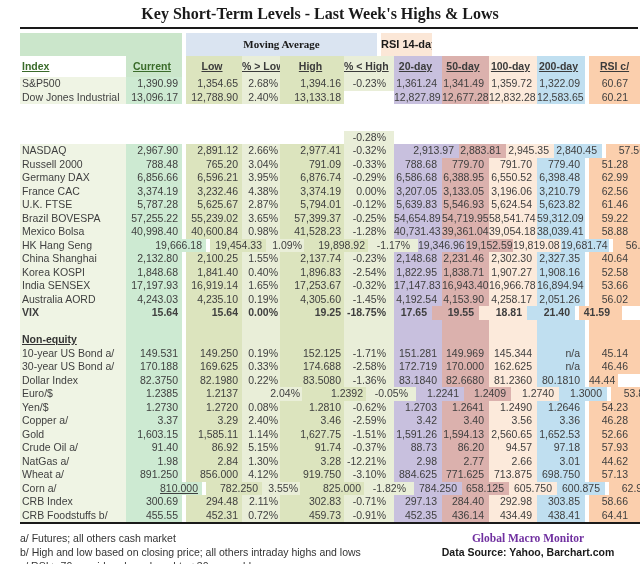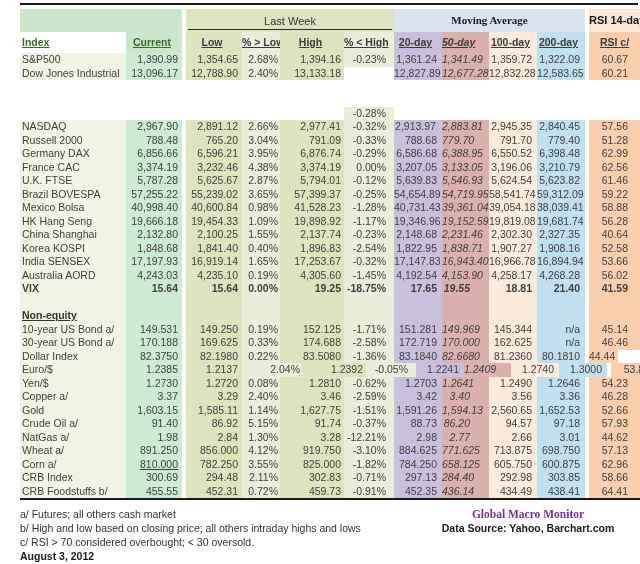--- a/index.html
+++ b/index.html
@@ -23,50 +23,48 @@
   .hdr .h-current{color:var(--hdr-green);}
   .hdr .c:not(.h-name){text-align:center;}
   
   .c-name{background:var(--name-bg);text-align:left;padding-left:2px;}
   .c-current{background:var(--mint);text-align:right;padding-right:4px;}
   .c-low{background:var(--olive);text-align:right;padding-right:4px;}
   .c-pct{background:var(--olive-lt);text-align:right;padding-right:2px;}
   .c-high{background:var(--olive);text-align:right;padding-right:3px;}
   .c-pct2{background:var(--olive-lt);text-align:right;padding-right:8px;}
   .c-d20{background:var(--purple);text-align:right;padding-right:5px;}
-  .c-d50{background:var(--rose);text-align:right;padding-right:19px;font-style:italic;}
+  .c-d50{background:var(--rose);text-align:right;padding-right:5px;}
   .c-d100{background:var(--peach);text-align:right;padding-right:5px;}
   .c-d200{background:var(--blue);text-align:right;padding-right:5px;}
   .c-rsi{background:var(--rsiorange);text-align:right;padding-right:12px;}
   .hdr .c-current{background:var(--leftband);}
   .gap{background:#fff;}
   .bold-row .c{font-weight:bold;}
   .sec-label{font-weight:bold;text-decoration:underline;color:#333;}
   
   .footer{display:flex;margin:7px 0 0 20px;width:618px;}
   .footnotes{flex:1 1 auto;font-size:10.5px;line-height:14px;color:#333;}
   .foot-date{font-weight:bold;color:#1a1a1a;}
   .credits{flex:0 0 220px;text-align:center;line-height:14px;}
   .brand{font-family:"Liberation Serif",serif;font-weight:bold;font-size:11.5px;color:var(--brand);}
   .dsource{font-weight:bold;font-size:10.5px;color:#1a1a1a;}
 </style>
 </head>
 <body>
 
 <div class="page">
+  <div class="title">Key Short-Term Levels -  Last Week's Highs &amp; Lows</div>
   <div class="title-rule"></div>
 
   <div class="tbl">
 
     <div class="r band">
       <div class="c band-left" style="width:162px"></div>
       <div class="c gap" style="width:4px"></div>
-      <div class="c band-lw" style="width:208px">
-        <div class="lbl">Last Week</div>
-      </div>
       <div class="c band-ma" style="width:191px">Moving Average</div>
       <div class="c gap" style="width:4px"></div>
       <div class="c band-rsi" style="width:51px">RSI 14-day</div>
     </div>
 
     <div class="r hdr">
       <div class="c h-name" style="width:106px">Index</div>
       <div class="c h-current c-current" style="width:56px">Current</div>
       <div class="c gap" style="width:4px"></div>
       <div class="c c-low" style="width:56px">Low</div>
@@ -113,21 +111,21 @@
           <div class="c c-rsi" style="width: 51px;">60.21</div>
         </div>
         <div class="r">
           <div class="c c-name" style="width: 106px;">NASDAQ</div>
           <div class="c c-current" style="width: 56px;">2,967.90</div>
           <div class="c gap" style="width: 4px;"></div>
           <div class="c c-low" style="width: 56px;">2,891.12</div>
           <div class="c c-pct" style="width: 38px;">2.66%</div>
           <div class="c c-high" style="width: 64px;">2,977.41</div>
           <div class="c c-pct2" style="width: 50px;">-0.32%</div>
-          <div class="c c-d20" style="width: 48px; text-align: center;">2,913.97</div>
+          <div class="c c-d20" style="width: 65px;">2,913.97</div>
           <div class="c c-d50" style="width: 47px;">2,883.81</div>
           <div class="c c-d100" style="width: 48px;">2,945.35</div>
           <div class="c c-d200" style="width: 48px;">2,840.45</div>
           <div class="c gap" style="width: 4px;"></div>
           <div class="c c-rsi" style="width: 51px;">57.56</div>
         </div>
         <div class="r">
           <div class="c c-name" style="width: 106px;">Russell 2000</div>
           <div class="c c-current" style="width: 56px;">788.48</div>
           <div class="c gap" style="width: 4px;"></div>
@@ -212,21 +210,21 @@
           <div class="c c-pct2" style="width: 50px;">-1.28%</div>
           <div class="c c-d20" style="width: 48px;">40,731.43</div>
           <div class="c c-d50" style="width: 47px;">39,361.04</div>
           <div class="c c-d100" style="width: 48px;">39,054.18</div>
           <div class="c c-d200" style="width: 48px;">38,039.41</div>
           <div class="c gap" style="width: 4px;"></div>
           <div class="c c-rsi" style="width: 51px;">58.88</div>
         </div>
         <div class="r">
           <div class="c c-name" style="width: 106px;">HK  Hang Seng</div>
-          <div class="c c-current" style="width: 56px;">19,666.18</div>
+          <div class="c c-current" style="width: 80px;">19,666.18</div>
           <div class="c gap" style="width: 4px;"></div>
           <div class="c c-low" style="width: 56px;">19,454.33</div>
           <div class="c c-pct" style="width: 38px;">1.09%</div>
           <div class="c c-high" style="width: 64px;">19,898.92</div>
           <div class="c c-pct2" style="width: 50px;">-1.17%</div>
           <div class="c c-d20" style="width: 48px;">19,346.96</div>
           <div class="c c-d50" style="width: 47px;">19,152.59</div>
           <div class="c c-d100" style="width: 48px;">19,819.08</div>
           <div class="c c-d200" style="width: 48px;">19,681.74</div>
           <div class="c gap" style="width: 4px;"></div>
@@ -281,38 +279,38 @@
           <div class="c c-name" style="width: 106px;">Australia AORD</div>
           <div class="c c-current" style="width: 56px;">4,243.03</div>
           <div class="c gap" style="width: 4px;"></div>
           <div class="c c-low" style="width: 56px;">4,235.10</div>
           <div class="c c-pct" style="width: 38px;">0.19%</div>
           <div class="c c-high" style="width: 64px;">4,305.60</div>
           <div class="c c-pct2" style="width: 50px;">-1.45%</div>
           <div class="c c-d20" style="width: 48px;">4,192.54</div>
           <div class="c c-d50" style="width: 47px;">4,153.90</div>
           <div class="c c-d100" style="width: 48px;">4,258.17</div>
-          <div class="c c-d200" style="width: 48px;">4,268.28</div>
+          <div class="c c-d200" style="width: 48px;">2,051.26</div>
           <div class="c gap" style="width: 4px;"></div>
           <div class="c c-rsi" style="width: 51px;">56.02</div>
         </div>
         <div class="r bold-row">
           <div class="c c-name" style="width: 106px;">VIX</div>
           <div class="c c-current" style="width: 56px;">15.64</div>
           <div class="c gap" style="width: 4px;"></div>
           <div class="c c-low" style="width: 56px;">15.64</div>
           <div class="c c-pct" style="width: 38px;">0.00%</div>
           <div class="c c-high" style="width: 64px;">19.25</div>
           <div class="c c-pct2" style="width: 50px;">-18.75%</div>
-          <div class="c c-d20" style="width: 48px;">17.65</div>
+          <div class="c c-d20" style="width: 38px;">17.65</div>
           <div class="c c-d50" style="width: 47px;">19.55</div>
           <div class="c c-d100" style="width: 48px;">18.81</div>
           <div class="c c-d200" style="width: 48px;">21.40</div>
           <div class="c gap" style="width: 4px;"></div>
-          <div class="c c-rsi" style="width: 51px;">41.59</div>
+          <div class="c c-rsi" style="width: 43px;">41.59</div>
         </div>
         <div class="r">
           <div class="c c-name" style="width: 106px;"></div>
           <div class="c c-current" style="width: 56px;"></div>
           <div class="c gap" style="width: 4px;"></div>
           <div class="c c-low" style="width: 56px;"></div>
           <div class="c c-pct" style="width: 38px;"></div>
           <div class="c c-high" style="width: 64px;"></div>
           <div class="c c-pct2" style="width: 50px;"></div>
           <div class="c c-d20" style="width: 48px;"></div>
@@ -482,21 +480,21 @@
           <div class="c c-pct2" style="width: 50px;">-3.10%</div>
           <div class="c c-d20" style="width: 48px;">884.625</div>
           <div class="c c-d50" style="width: 47px;">771.625</div>
           <div class="c c-d100" style="width: 48px;">713.875</div>
           <div class="c c-d200" style="width: 48px;">698.750</div>
           <div class="c gap" style="width: 4px;"></div>
           <div class="c c-rsi" style="width: 51px;">57.13</div>
         </div>
         <div class="r">
           <div class="c c-name" style="width: 106px;">Corn  a/</div>
-          <div class="c c-current" style="width: 56px; text-decoration: underline;">810.000</div>
+          <div class="c c-current" style="width: 76px; text-decoration: underline;">810.000</div>
           <div class="c gap" style="width: 4px;"></div>
           <div class="c c-low" style="width: 56px;">782.250</div>
           <div class="c c-pct" style="width: 38px;">3.55%</div>
           <div class="c c-high" style="width: 64px;">825.000</div>
           <div class="c c-pct2" style="width: 50px;">-1.82%</div>
           <div class="c c-d20" style="width: 48px;">784.250</div>
           <div class="c c-d50" style="width: 47px;">658.125</div>
           <div class="c c-d100" style="width: 48px;">605.750</div>
           <div class="c c-d200" style="width: 48px;">600.875</div>
           <div class="c gap" style="width: 4px;"></div>

